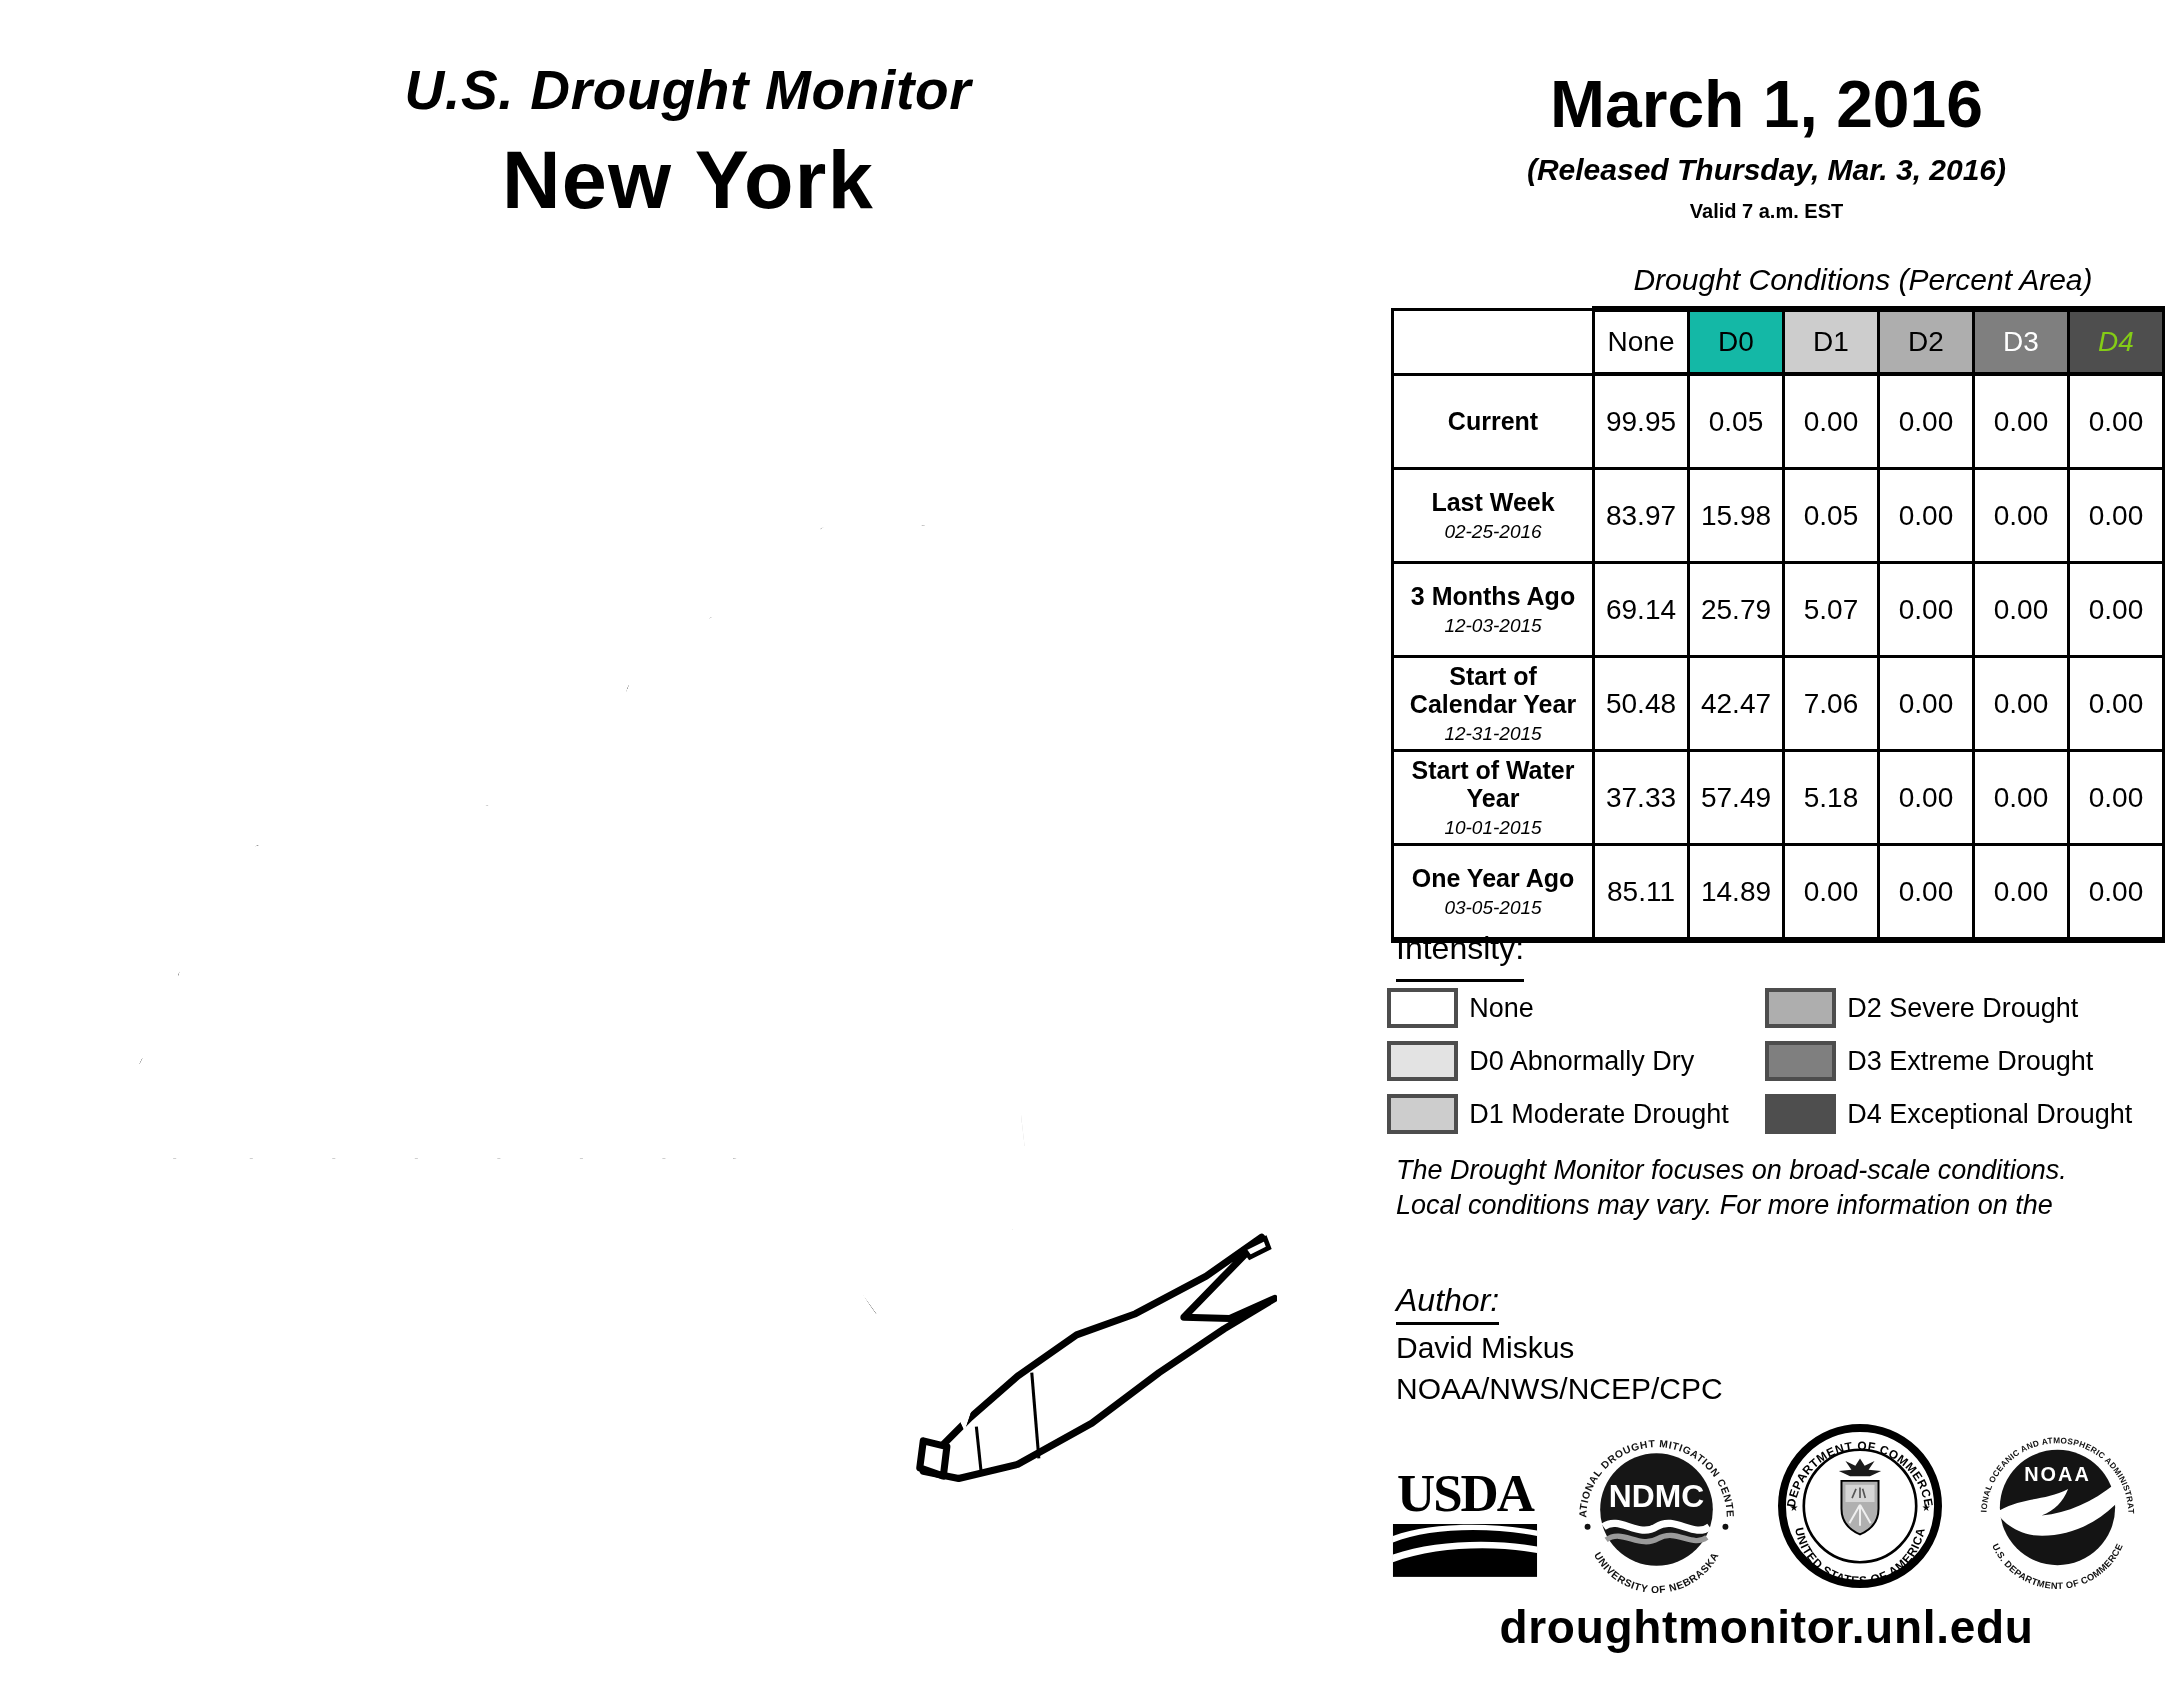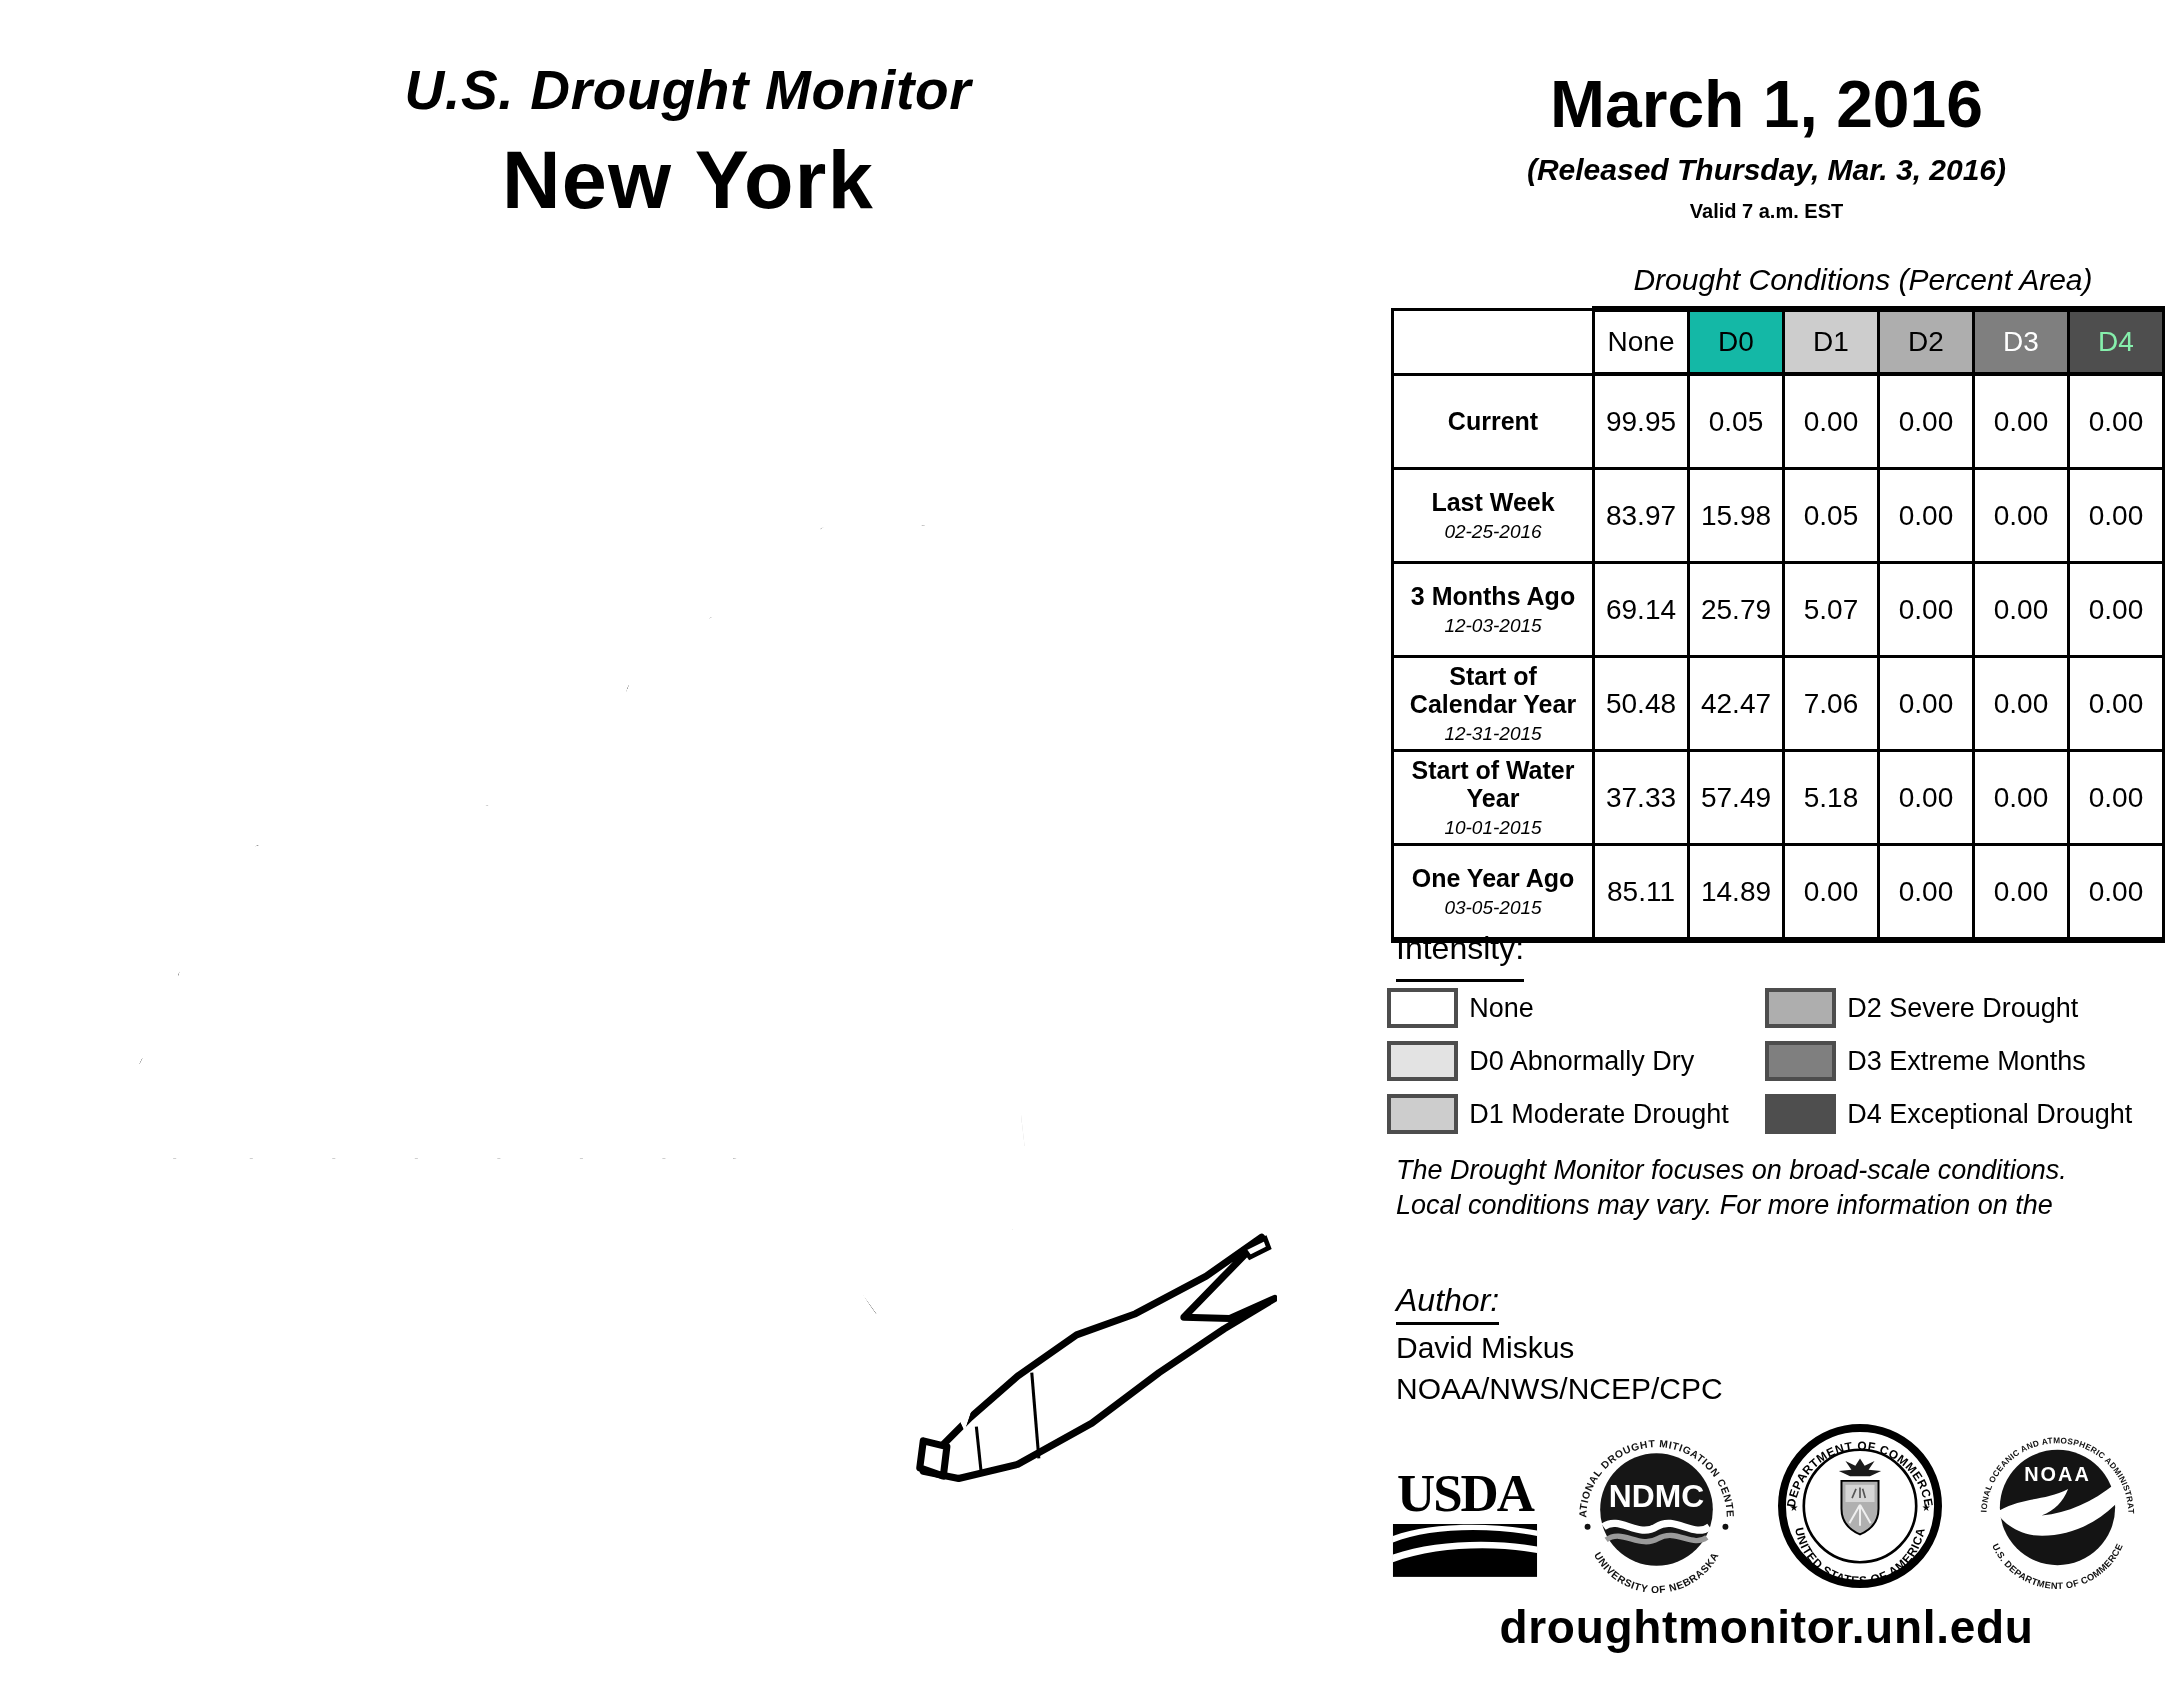--- a/index.html
+++ b/index.html
@@ -27,21 +27,21 @@
   th.h{width:92px;height:60px;font-weight:normal;font-size:28px;text-align:center;}
   th.bl{border-left-width:6px;} th.br{border-right-width:6px;}
   tr.hrow th{border-top-width:6px;border-bottom-width:4.6px;}
   td.rl{width:198px;border-left-width:6px;}
   td.v{width:92px;height:91px;text-align:center;font-size:28px;}
   td.er{border-right-width:6px;}
   tr.last td{border-bottom-width:6px;}
   .rlab{font-weight:bold;font-size:25px;text-align:center;line-height:1.12;}
   .rdt{font-style:italic;font-size:19px;text-align:center;margin-top:5.3px;}
   .c-none{background:#ffffff;} .c-d0{background:#14b8a6;} .c-d1{background:#cdcdcd;}
-  .c-d2{background:#aeaeae;} .c-d3{background:#7f7f7f;color:#ffffff;} .c-d4{background:#4e4e4e;color:#86efac;}
+  .c-d2{background:#aeaeae;} .c-d3{background:#7f7f7f;color:#ffffff;} .c-d4{background:#4e4e4e;color:#84cc16;font-style:italic;}
 
   
   .intensity{position:absolute;left:1396px;top:930px;font-size:32px;
              border-bottom:3.3px solid #000;padding-bottom:12px;}
   .leg-item{position:absolute;display:flex;align-items:center;gap:11.2px;height:42px;}
   .sw{width:71px;height:40px;border:4px solid #4d4d4d;box-sizing:border-box;flex:none;}
   .sw-none{background:#ffffff;} .sw-d0{background:#e3e3e3;} .sw-d1{background:#cdcdcd;}
   .sw-d2{background:#aeaeae;} .sw-d3{background:#7f7f7f;} .sw-d4{background:#4e4e4e;}
   .leg-label{font-size:27px;white-space:nowrap;}
 
@@ -176,21 +176,21 @@
   <div class="leg-item" style="left:1387px;top:1093px;">
     <span class="sw sw-d1"></span>
     <span class="leg-label">D1 Moderate Drought</span>
   </div>
   <div class="leg-item" style="left:1765px;top:987px;">
     <span class="sw sw-d2"></span>
     <span class="leg-label">D2 Severe Drought</span>
   </div>
   <div class="leg-item" style="left:1765px;top:1040px;">
     <span class="sw sw-d3"></span>
-    <span class="leg-label">D3 Extreme Months</span>
+    <span class="leg-label">D3 Extreme Drought</span>
   </div>
   <div class="leg-item" style="left:1765px;top:1093px;">
     <span class="sw sw-d4"></span>
     <span class="leg-label">D4 Exceptional Drought</span>
   </div>
 
   <div class="disclaimer">
     <div>The Drought Monitor focuses on broad-scale conditions.</div>
     <div>Local conditions may vary. For more information on the</div>
   </div>

